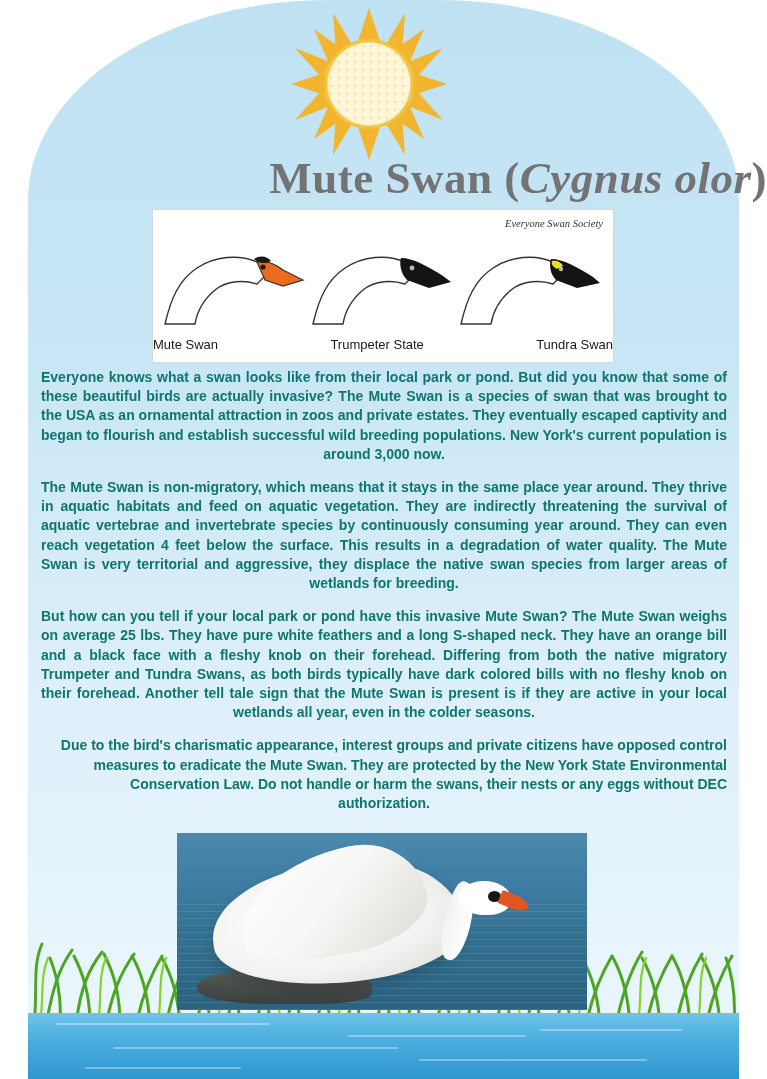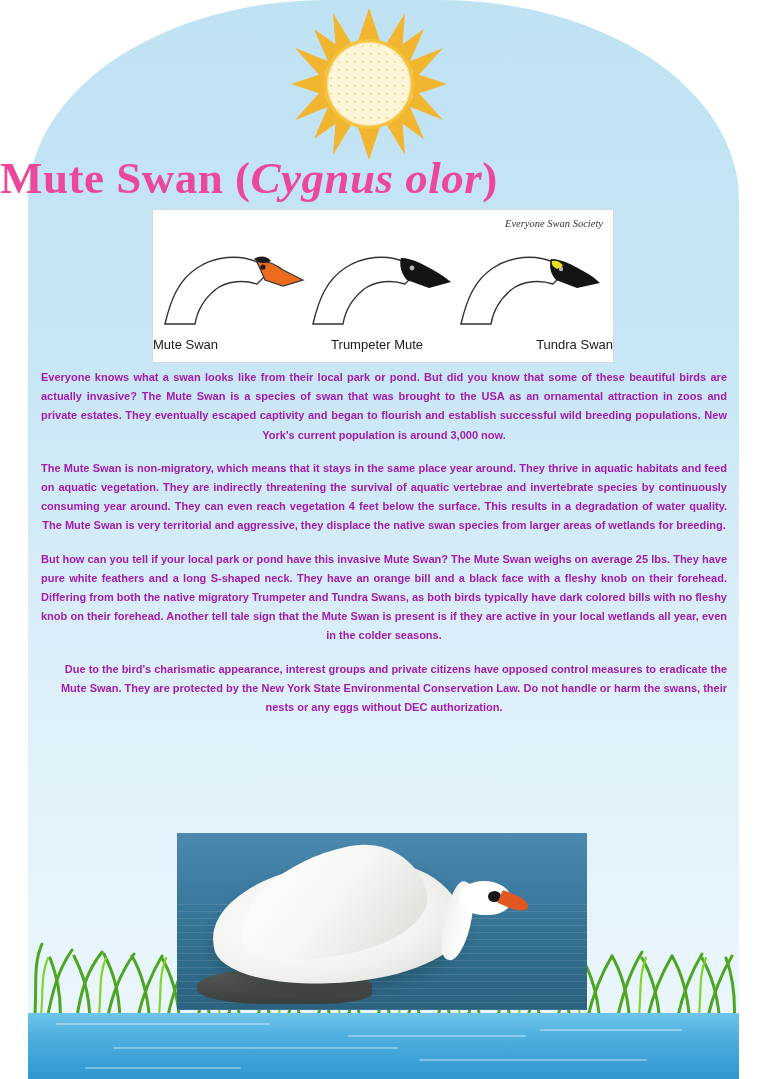--- a/index.html
+++ b/index.html
@@ -63,26 +63,26 @@
     background-image: radial-gradient(#f0d98a 1px, transparent 1.4px);
     background-size: 8px 8px;
     opacity: 0.85;
   }
   
   .title {
     position: absolute;
     left: 0;
     top: 152px;
     width: 767px;
-    text-align: left;
+    text-align: right;
     font-family: "Liberation Serif", serif;
     font-weight: bold;
     font-size: 45px;
     letter-spacing: 0.5px;
-    color: #ec4899;
+    color: #737373;
     white-space: nowrap;
   }
   .title .sc {
     font-size: 45px;
   }
   .title .ital {
     font-style: italic;
   }
   
   .figure {
@@ -121,22 +121,22 @@
     top: 18px;
     width: 460px;
     height: 100px;
   }
   
   .content {
     position: absolute;
     left: 38px;
     top: 368px;
     width: 692px;
-    color: #a21caf;
-    font-size: 11px;
+    color: #0f766e;
+    font-size: 14px;
     line-height: 19.2px;
     font-weight: bold;
     text-align: center;
   }
   .para {
     margin: 0 0 14px 0;
     padding: 0 3px;
     text-align: justify;
     text-align-last: center;
     hyphens: none;
@@ -315,21 +315,21 @@
 
       <g transform="translate(296,0)">
         <path d="M12 96 C18 70 26 52 44 40 C62 28 86 26 104 34 L118 42 L104 56 C92 52 74 52 62 62 C50 72 44 84 42 96 Z" fill="#ffffff" stroke="#333" stroke-width="1.4"></path>
         <path d="M102 31 C114 31 128 39 144 49 L151 55 L128 60 L107 52 C101 46 100 37 102 31 Z" fill="#141414"></path>
         <path d="M103 33 C108 32 112 34 114 38 L108 41 C104 39 102 36 103 33 Z" fill="#e8e11e"></path>
         <circle cx="112" cy="41" r="2.2" fill="#ffffff" opacity="0.7"></circle>
       </g>
     </svg>
     <div class="fig-labels">
       <span>Mute Swan</span>
-      <span>Trumpeter Mute</span>
+      <span>Trumpeter State</span>
       <span>Tundra Swan</span>
     </div>
   </div>
 
   <div class="content">
     <p class="para">Everyone knows what a swan looks like from their local park or pond. But did you know that some of these beautiful birds are actually invasive? The Mute Swan is a species of swan that was brought to the USA as an ornamental attraction in zoos and private estates. They eventually escaped captivity and began to flourish and establish successful wild breeding populations. New York's current population is around 3,000 now.</p>
     <p class="para">The Mute Swan is non-migratory, which means that it stays in the same place year around. They thrive in aquatic habitats and feed on aquatic vegetation. They are indirectly threatening the survival of aquatic vertebrae and invertebrate species by continuously consuming year around. They can even reach vegetation 4 feet below the surface.  This results in a degradation of water quality. The Mute Swan is very territorial and aggressive, they displace the native swan species from larger areas of wetlands for breeding.</p>
     <p class="para">But how can you tell if your local park or pond have this invasive Mute Swan? The Mute Swan weighs on average 25 lbs. They have pure white feathers and a long S-shaped neck. They have an orange bill and a black face with a fleshy knob on their forehead. Differing from both the native migratory Trumpeter and Tundra Swans, as both birds typically have dark colored bills with no fleshy knob on their forehead. Another tell tale sign that the Mute Swan is present is if they are active in your local wetlands all year, even in the colder seasons.</p>
     <p class="para last">Due to the bird's charismatic appearance, interest groups and private citizens have opposed control measures to eradicate the Mute Swan. They are protected by the New York State Environmental Conservation Law. Do not handle or harm the swans, their nests or any eggs without DEC  authorization.</p>
   </div>

